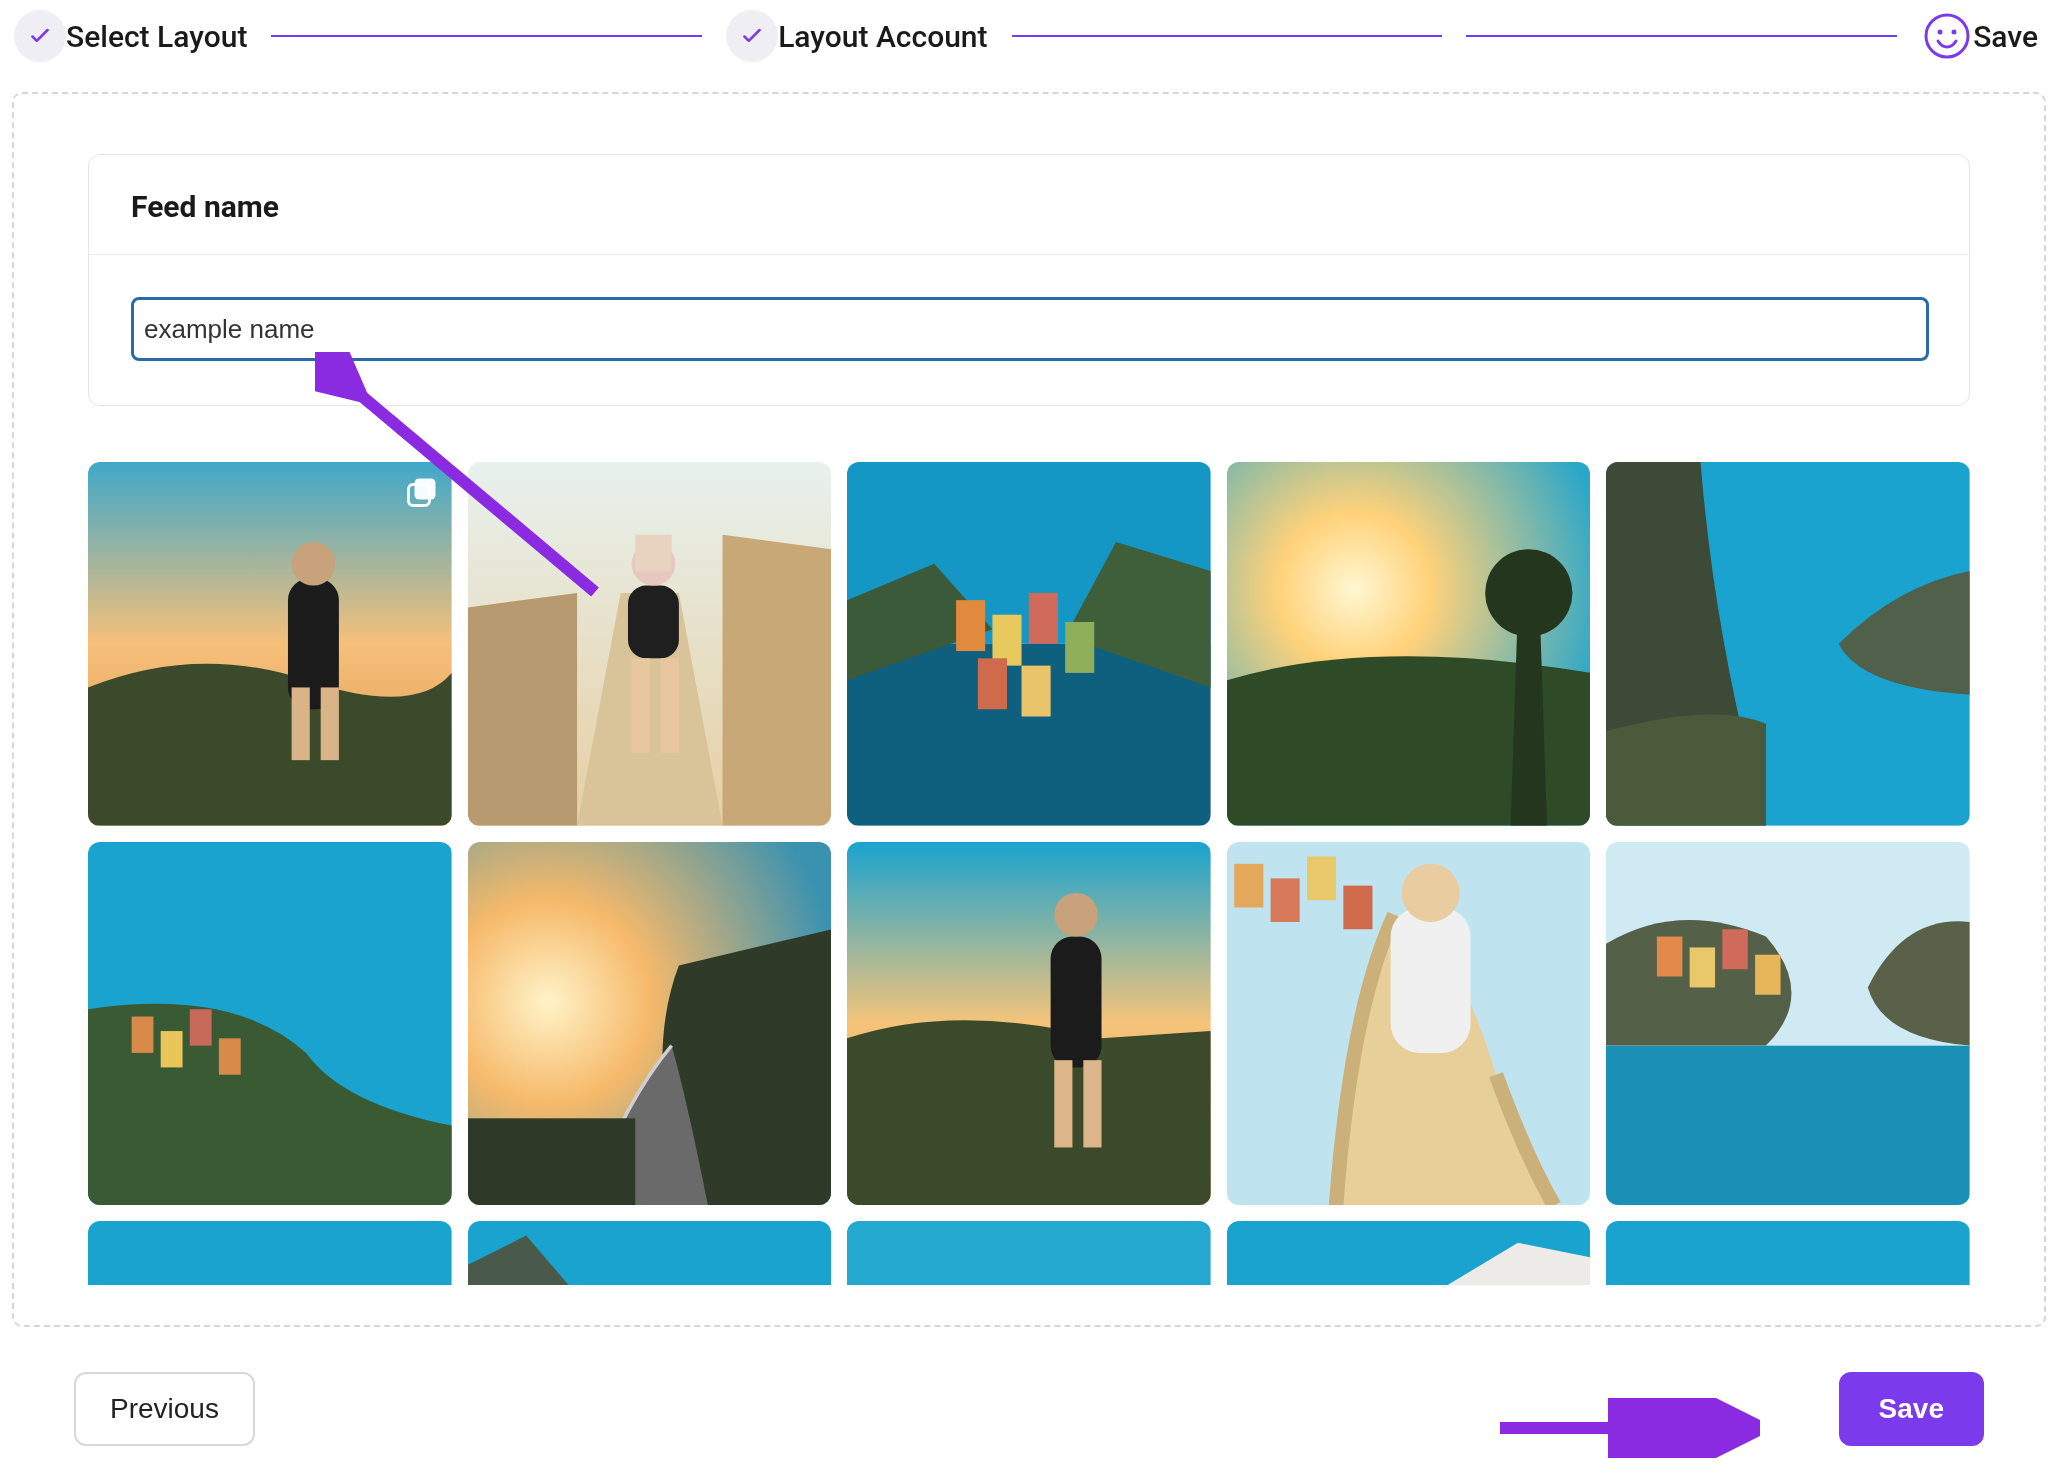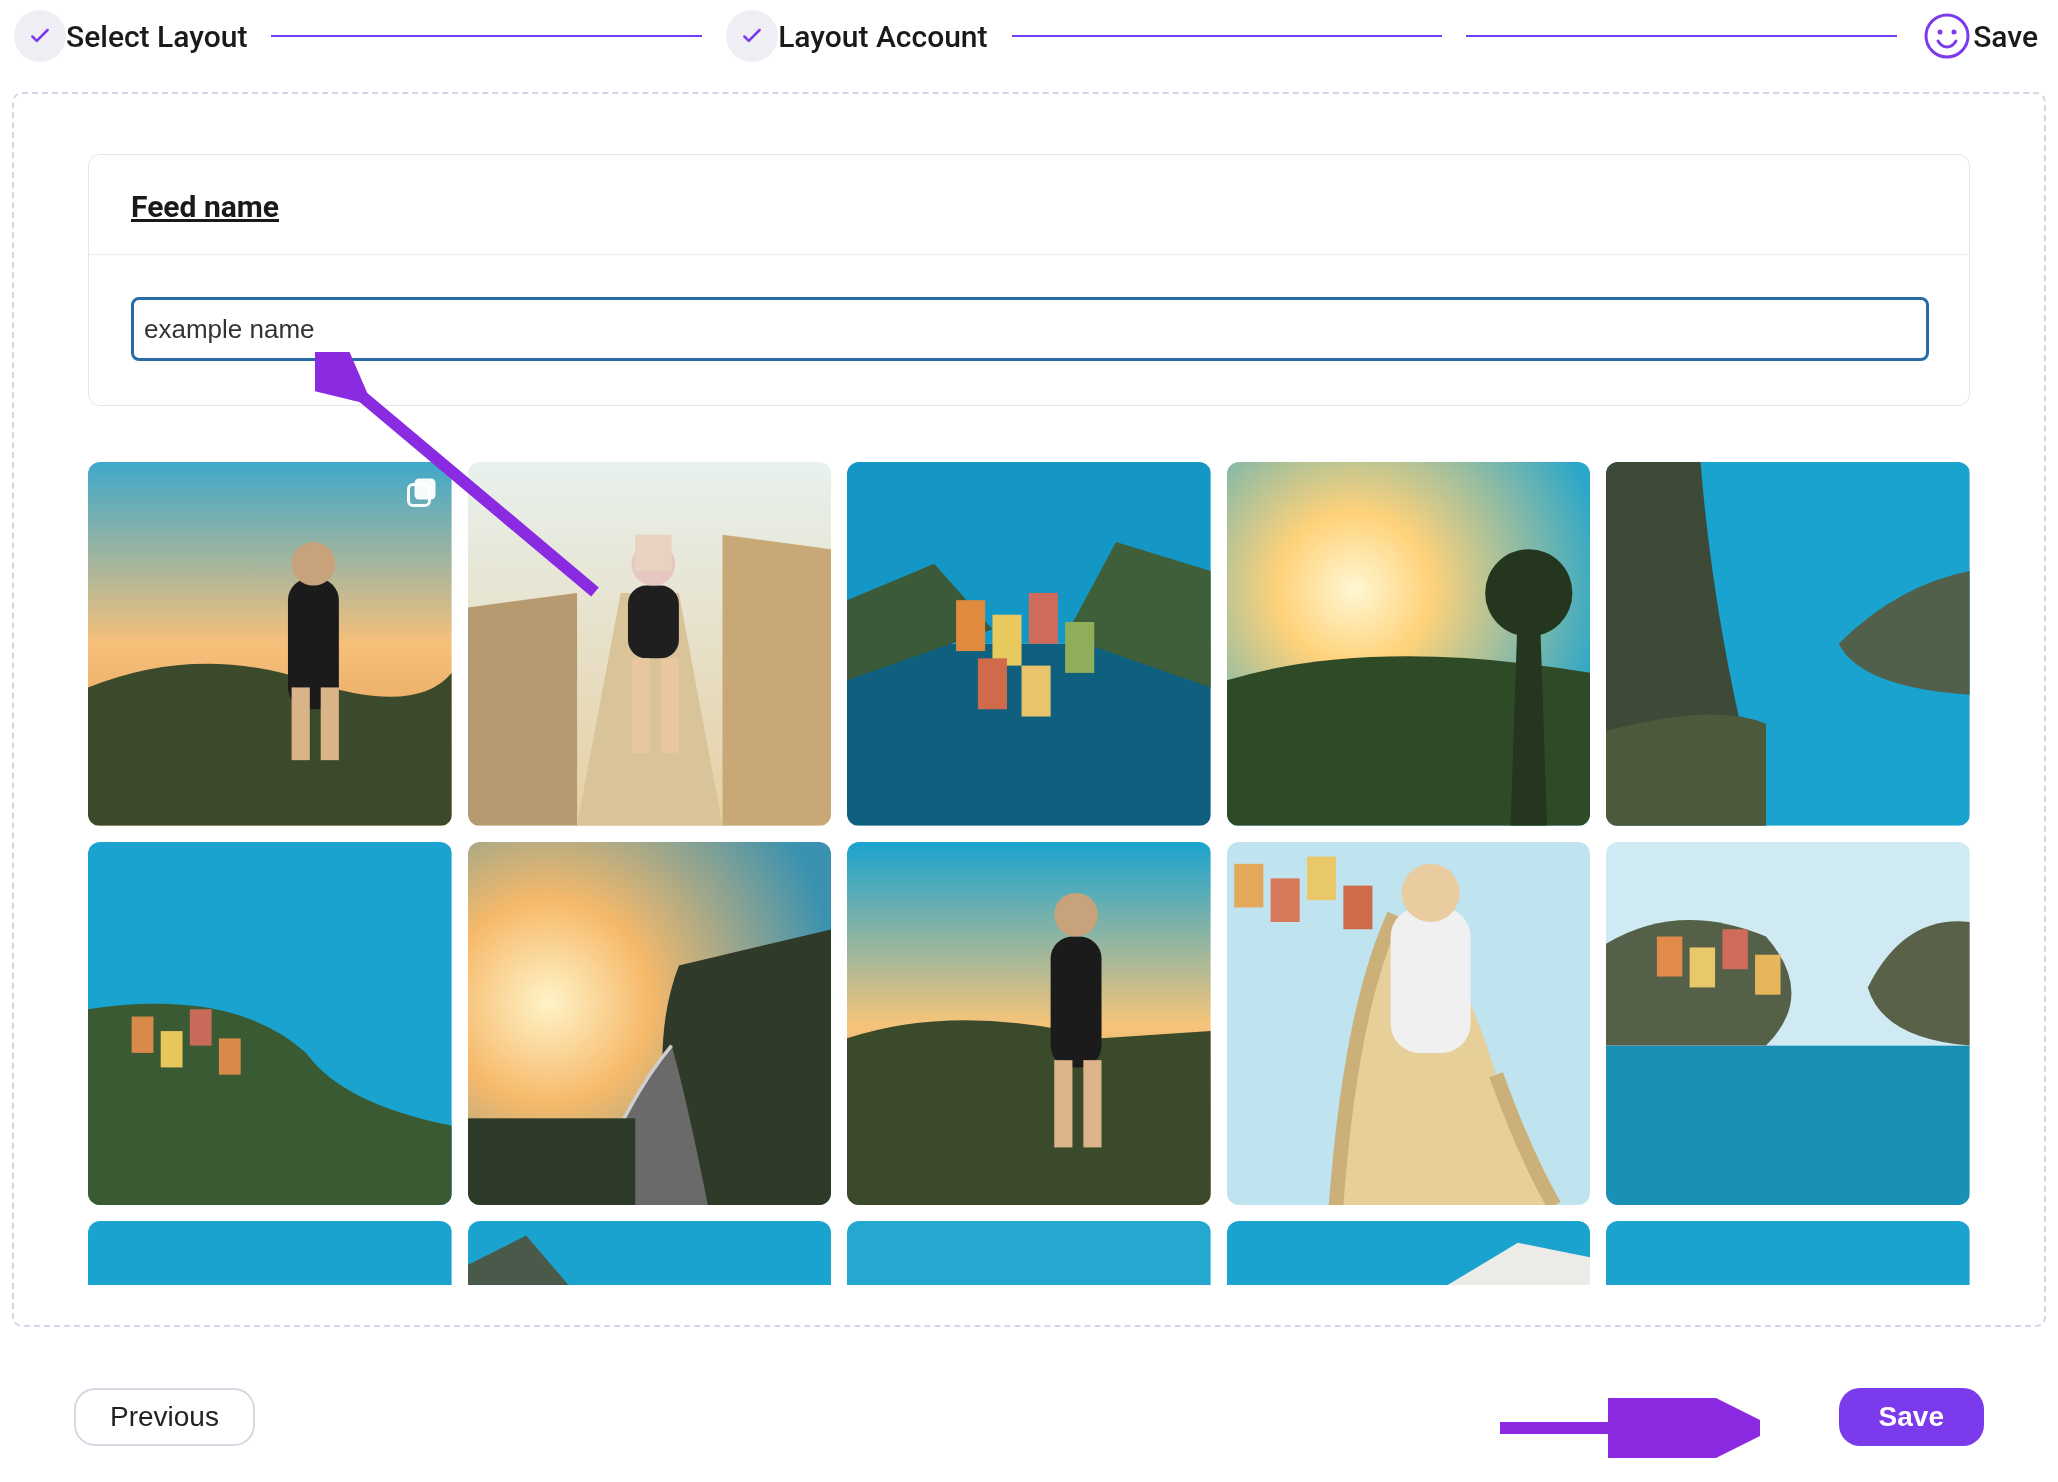--- a/index.html
+++ b/index.html
@@ -56,21 +56,20 @@
     border-radius: 10px;
     padding: 60px 74px 40px 74px;
     position: relative;
   }
 
   .card {
     border: 1.5px solid #e6e3ef;
     border-radius: 12px;
     background: #fff;
     margin-bottom: 56px;
-    text-decoration: underline;
   }
   .card-header {
     padding: 34px 40px 30px 42px;
     border-bottom: 1.5px solid #eceaf3;
   }
   .card-title {
     font-size: 30px;
     font-weight: 700;
     color: #1a1a1a;
   }
@@ -118,22 +117,22 @@
   .footer {
     position: absolute;
     left: 0; right: 0; bottom: 0;
     background: #fff;
     padding: 30px 74px 36px 74px;
     display: flex;
     justify-content: space-between;
     align-items: center;
   }
   .btn {
-    height: 58px;
-    border-radius: 21px;
+    height: 74px;
+    border-radius: 12px;
     font-size: 28px;
     font-weight: 500;
     padding: 0 34px;
     cursor: pointer;
     display: inline-flex; align-items: center; justify-content: center;
   }
   .btn-secondary {
     background: #fff;
     border: 2px solid #d9d6e4;
     color: #222;

